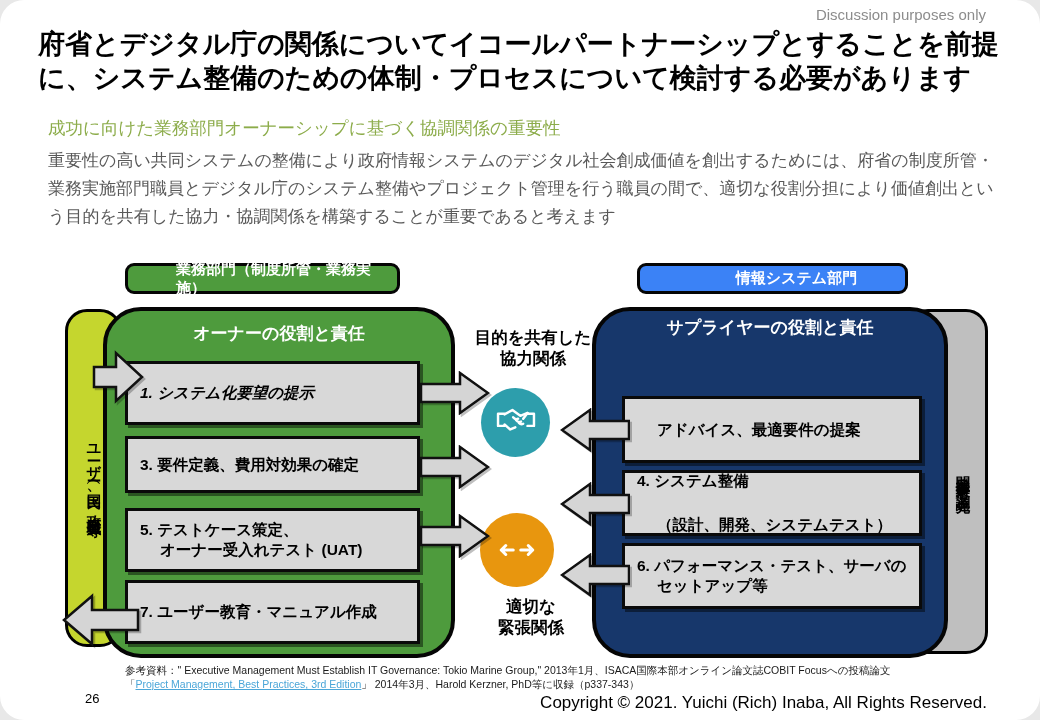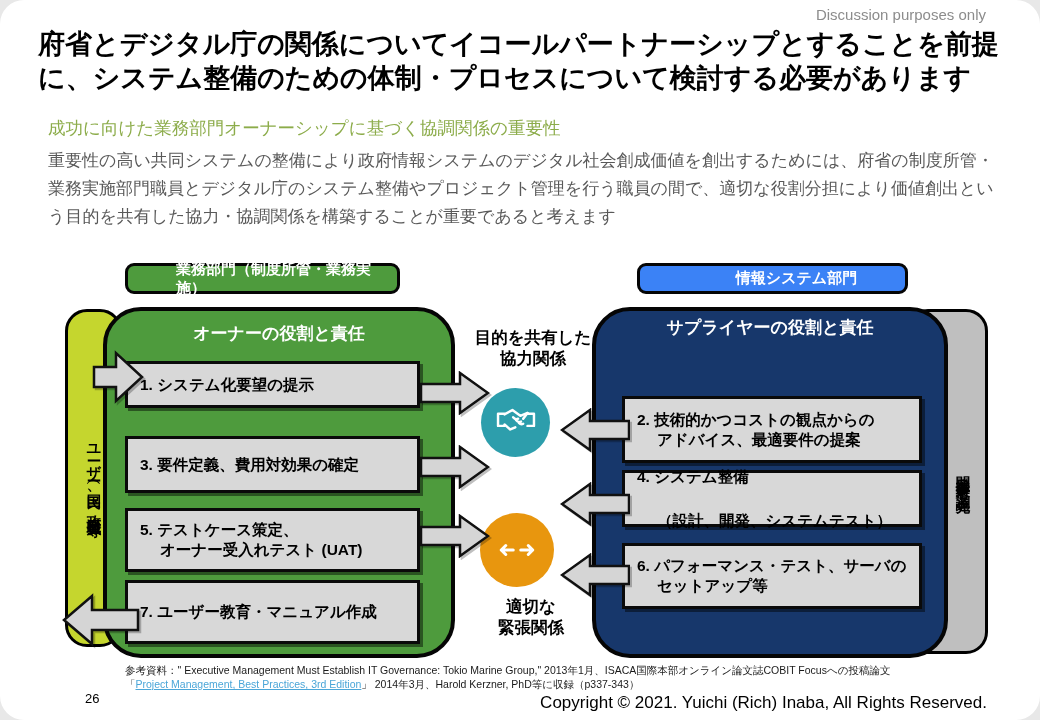--- a/index.html
+++ b/index.html
@@ -41,26 +41,26 @@
   .bigbox-title-green { left:103px; top:322px; width:352px; }
   .bigbox-title-blue  { left:592px; top:316px; width:356px; }
   .item {
     position:absolute; background:#d8d8d8; border:3px solid #0a0a0a;
     box-shadow:3px 3px 0 rgba(0,0,0,0.45); z-index:3;
     display:flex; flex-direction:column; justify-content:center;
     padding:3px 8px 3px 12px; font-size:15.5px; font-weight:bold; color:#000; line-height:20px;
   }
   .item .cont { margin-left:20px; }
   .item .cont:empty { display:none; }
-  .i1 { left:125px; top:361px; width:295px; height:47px; }
+  .i1 { left:125px; top:361px; width:295px; height:64px;font-style:italic; }
   .i3 { left:125px; top:436px; width:295px; height:57px; }
   .i5 { left:125px; top:508px; width:295px; height:64px; }
   .i7 { left:125px; top:580px; width:295px; height:64px; }
   .i2 { left:622px; top:396px; width:300px; height:67px; }
-  .i4 { left:622px; top:470px; width:300px; height:57px;gap:24px; }
+  .i4 { left:622px; top:470px; width:300px; height:66px;gap:24px; }
   .i6 { left:622px; top:543px; width:300px; height:66px; }
   .center-label { position:absolute; text-align:center; font-weight:bold; color:#000;
                   font-size:16.5px; line-height:21px; z-index:4;margin-left:9px; }
   .coop-label    { left:452px; top:327px; width:144px; }
   .tension-label { left:455px; top:596px; width:134px; }
   .circle { position:absolute; border-radius:50%; z-index:4;
             display:flex; align-items:center; justify-content:center; }
   .circle-teal   { left:481px; top:388px; width:69px; height:69px; background:#2d9eac; }
   .circle-orange { left:480px; top:513px; width:74px; height:74px; background:#e8960e; }
   .flow-arrow { position:absolute; z-index:4; filter:drop-shadow(2px 2px 0 rgba(0,0,0,0.25)); }
@@ -113,21 +113,20 @@
   <div class="item i5">
     <div>5. テストケース策定、</div>
     <div class="cont">オーナー受入れテスト (UAT)</div>
   </div>
   <div class="item i7">
     <div>7. ユーザー教育・マニュアル作成</div>
 
   </div>
 
   <div class="item i2">
-    <div>2. 技術的かつコストの観点からの</div>
     <div class="cont">アドバイス、最適要件の提案</div>
   </div>
   <div class="item i4">
     <div>4. システム整備</div>
     <div class="cont">（設計、開発、システムテスト）</div>
   </div>
   <div class="item i6">
     <div>6. パフォーマンス・テスト、サーバの</div>
     <div class="cont">セットアップ等</div>
   </div>

